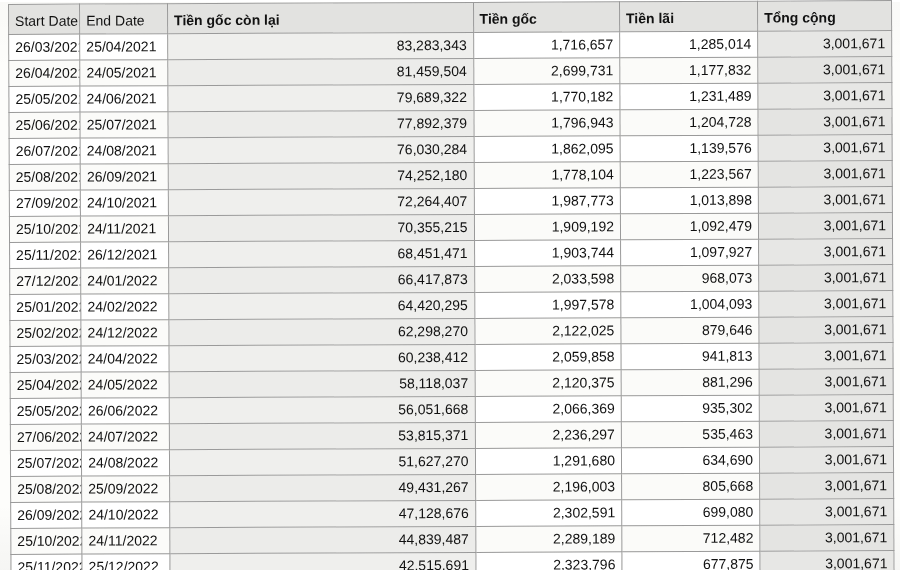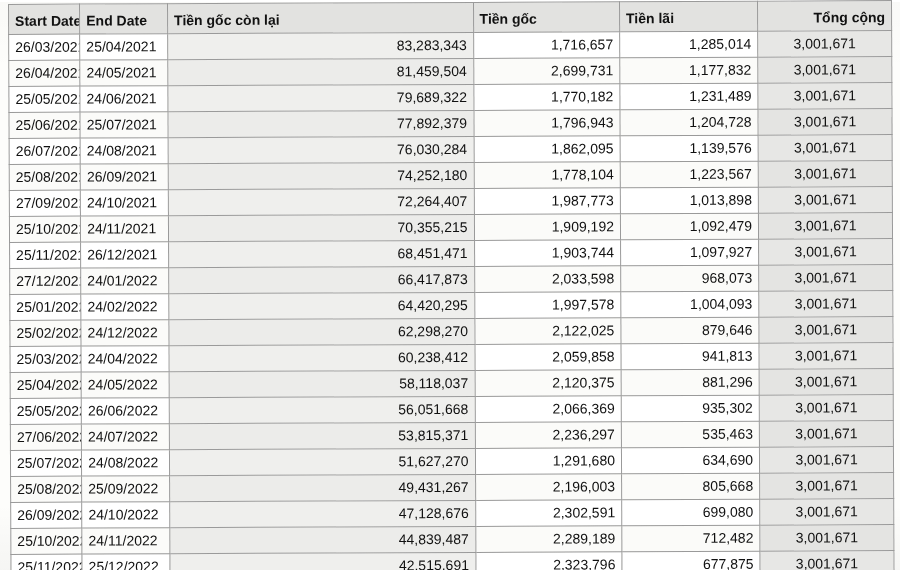--- a/index.html
+++ b/index.html
@@ -51,58 +51,57 @@
     overflow: hidden;
   }
 
   thead th {
     background: #e2e2e0;
     font-weight: 700;
     vertical-align: bottom;
   }
   th.h-start, th.h-end {
     font-size: 12.5px;
-    font-weight: 700;
+    font-weight: 400;
     text-align: left;
   }
   th.h-prin {
     font-size: 17px;
     text-align: left;
     padding-left: 8px;
   }
   th.h-p, th.h-i {
     font-size: 17px;
     text-align: left;
     padding-left: 8px;
     margin-top: 24px;
   }
   th.h-tot {
     font-size: 17px;
-    text-align: right;
+    text-align: left;
     padding-right: 8px;
   }
   thead tr { height: 30px; }
   thead th { height: 30px; line-height: 30px; }
 
   td.date {
     font-size: 13px;
     text-align: left;
     background: #ffffff;
   }
   td.num {
     font-size: 16px;
     text-align: right;
     background: #ffffff;
   }
   td.prin {
     background: #efefed;
   }
   td.tot {
     background: #e7e7e5;
-    text-align: center;
   }
   tbody tr.alt td.date,
   tbody tr.alt td.num {
     background: #fbfbf9;
   }
   tbody tr.alt td.prin { background: #ececea; }
   tbody tr.alt td.tot  { background: #e4e4e2; }
 
   
   #tilt {

